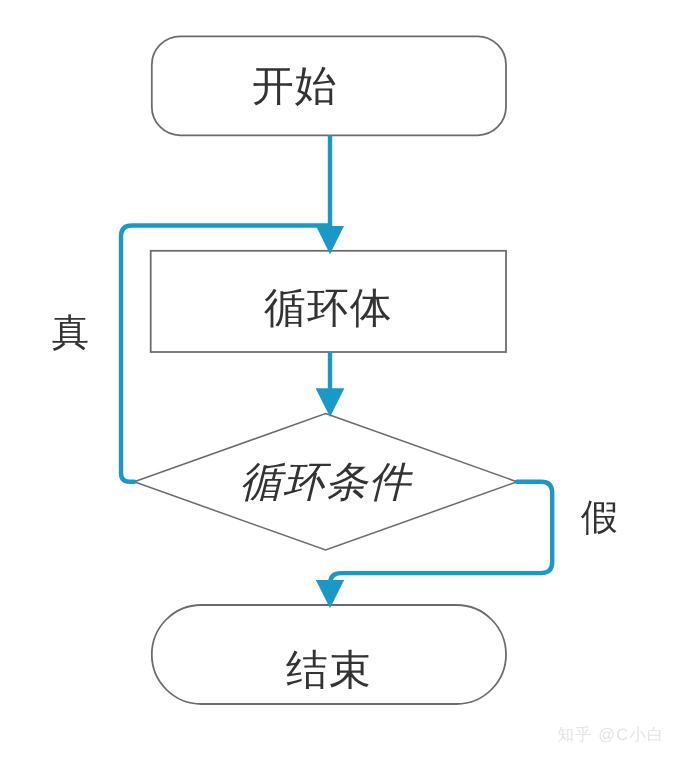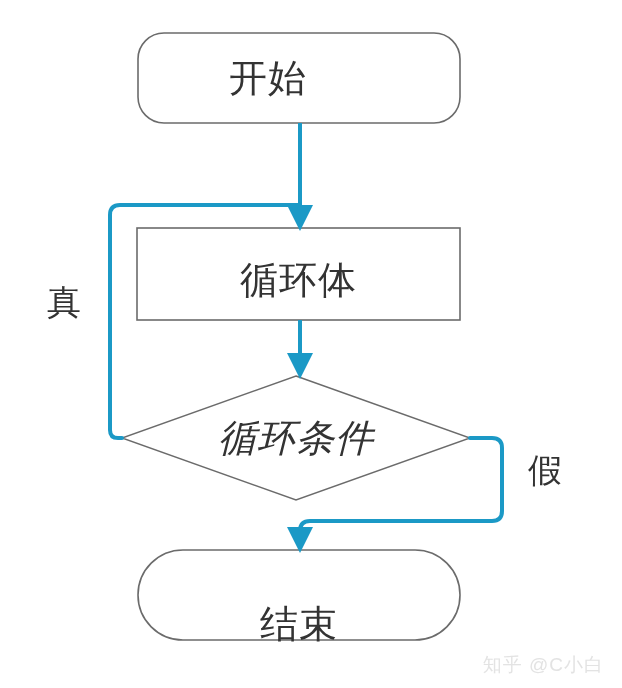--- a/index.html
+++ b/index.html
@@ -39,29 +39,29 @@
   .edge-label {
     position: absolute;
     color: #333333;
     font-size: 34px;
     font-weight: 400;
     white-space: nowrap;
   }
   #start-label   { left: 138px; top: 33px;  width: 260px; height: 90px; }
   #body-label    { left: 137px; top: 228px; width: 323px; height: 104px; }
   #cond-label    { left: 122px; top: 376px; width: 348px; height: 124px; font-style: italic; }
-  #end-label     { left: 138px; top: 579px; width: 322px; height: 90px; }
+  #end-label     { left: 138px; top: 564px; width: 322px; height: 90px; }
   #label-true    { left: 47px;  top: 280px; }
   #label-false   { left: 528px; top: 448px; }
   #watermark {
     position: absolute;
     right: 18px;
     bottom: 10px;
     color: #e3e3e3;
-    font-size: 19px;
+    font-size: 15px;
     letter-spacing: 1px;
     white-space: nowrap;
     user-select: none;
   }
 </style>
 </head>
 <body>
 
 <div id="canvas">
 

